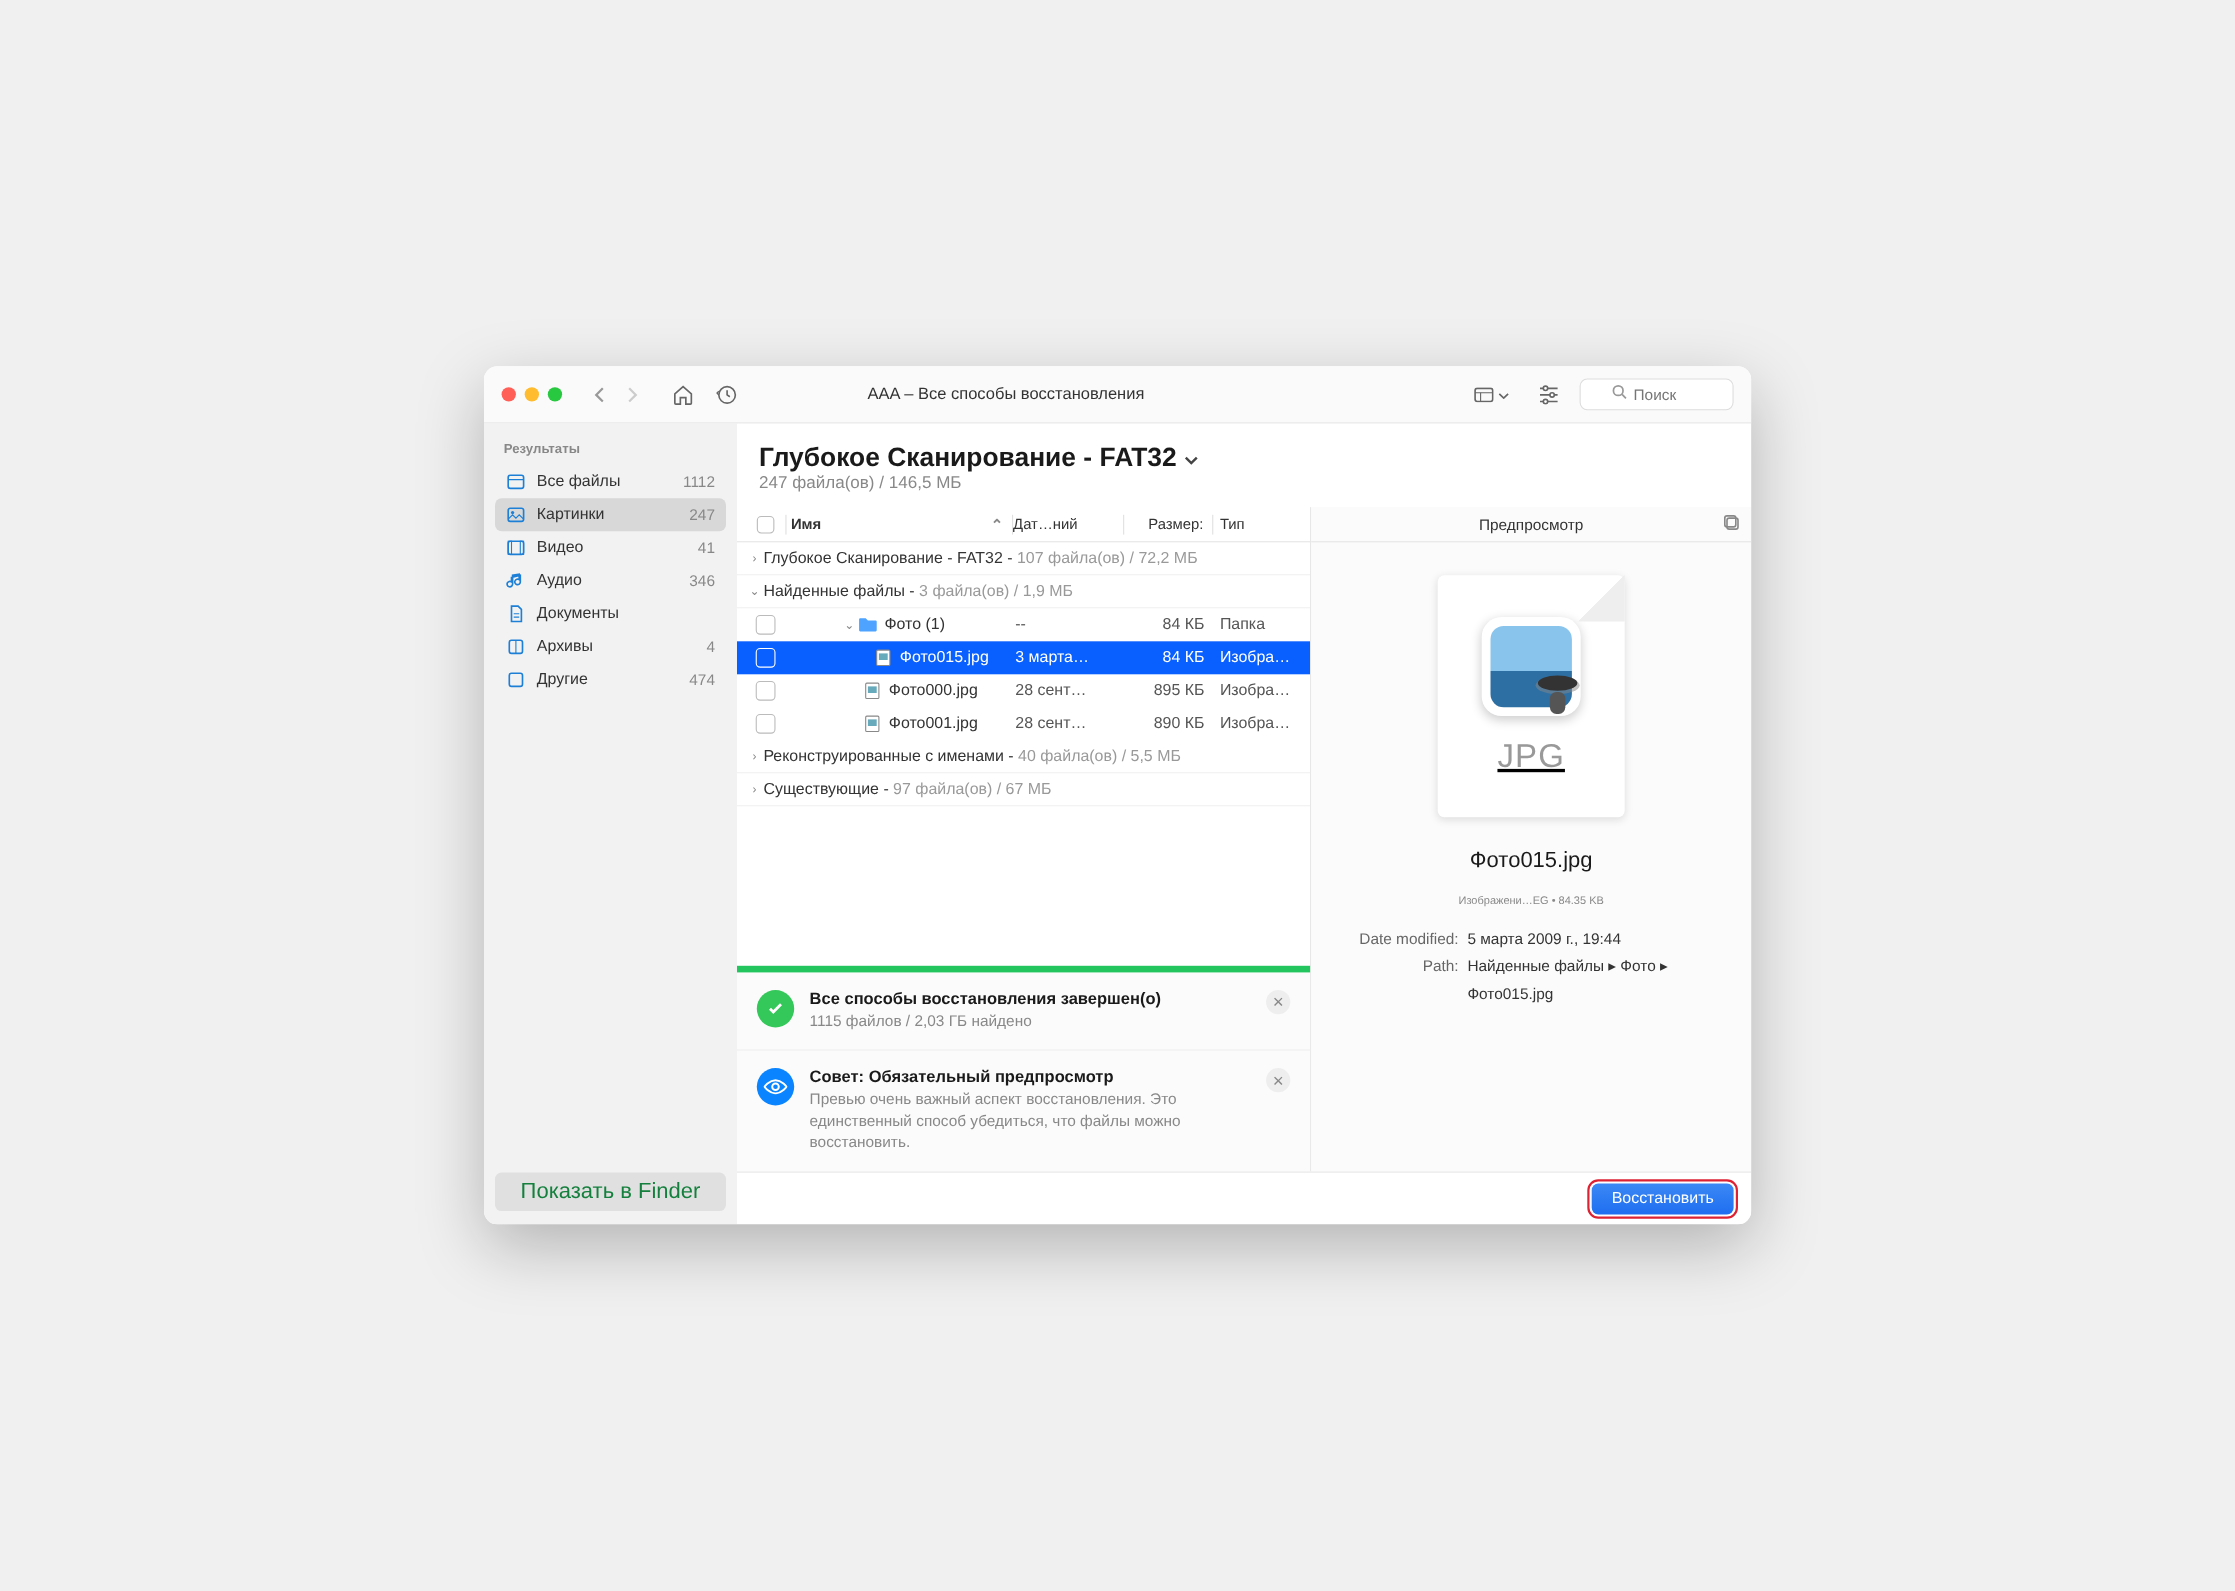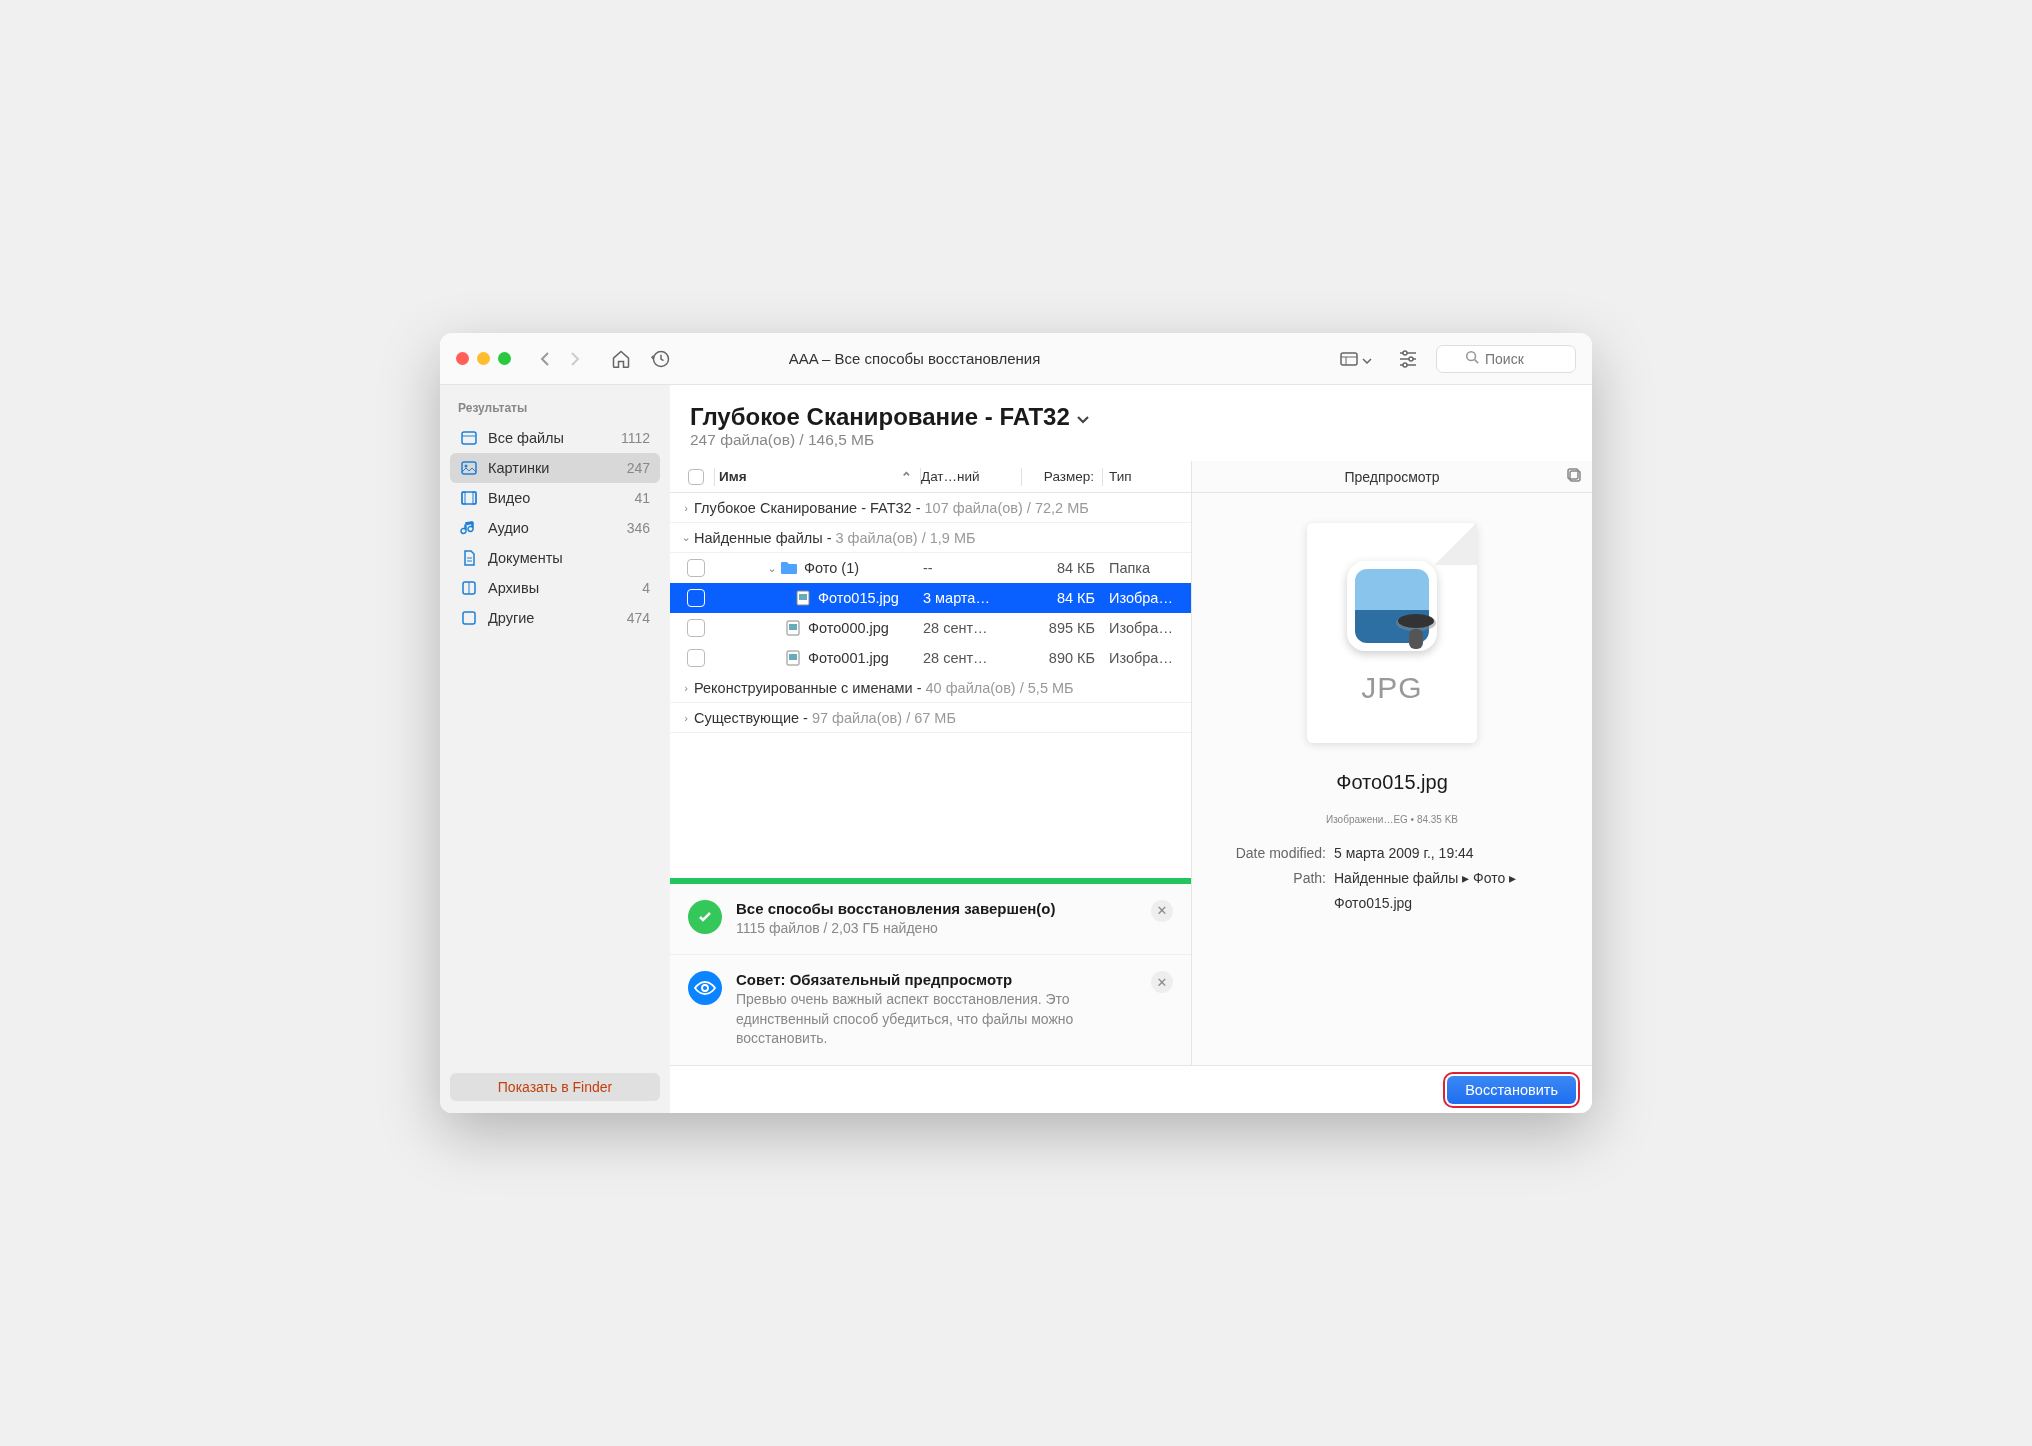--- a/index.html
+++ b/index.html
@@ -75,21 +75,21 @@
   display: flex; align-items: center; gap: 10px;
   padding: 6px 10px; border-radius: 6px; cursor: pointer;
   font-size: 14.5px; color: #333;
 }
 .sidebar-item.active { background: #d8d8d8; }
 .sidebar-item .count { margin-left: auto; color: #888; font-size: 14px; }
 .si-icon { width: 18px; height: 18px; display: flex; align-items: center; justify-content: center; color: #1e7fd6; }
 .sidebar-footer { margin-top: auto; }
 .show-finder {
   width: 100%; padding: 6px; background: #e0e0e0;
-  border: none; border-radius: 6px; font-size: 14px; color: #c2410c;
+  border: none; border-radius: 6px; font-size: 20px; color: #15803d;
   cursor: pointer;
   margin-top: 27px;
 }
 .content { flex: 1; display: flex; flex-direction: column; background: #fff; }
 .content-header { padding: 18px 20px 12px; }
 .scan-title {
   font-size: 24px; font-weight: 700; color: #1a1a1a;
   display: flex; align-items: center; gap: 6px;
 }
 .scan-subtitle { font-size: 15.5px; color: #888; margin-top: 0; }
@@ -168,21 +168,21 @@
   position: absolute; right: 10px; color: #888; cursor: pointer;
 }
 .preview-body {
   flex: 1; display: flex; flex-direction: column; align-items: center;
   padding: 30px 24px 10px;
 }
 .file-thumb {
   width: 170px; height: 220px; background: #fff;
   border-radius: 6px; box-shadow: 0 2px 8px rgba(0,0,0,0.12);
   position: relative; display: flex; flex-direction: column;
-  align-items: center; justify-content: center;
+  align-items: center; justify-content: center; text-decoration: underline;
 }
 .file-thumb::after {
   content: ""; position: absolute; top: 0; right: 0;
   width: 42px; height: 42px;
   background: linear-gradient(135deg, transparent 50%, #eee 50%);
 }
 .thumb-app {
   width: 90px; height: 90px; background: #fff;
   border-radius: 18px; box-shadow: 0 3px 10px rgba(0,0,0,0.2);
   margin-bottom: 20px; display: flex; align-items: center; justify-content: center;

